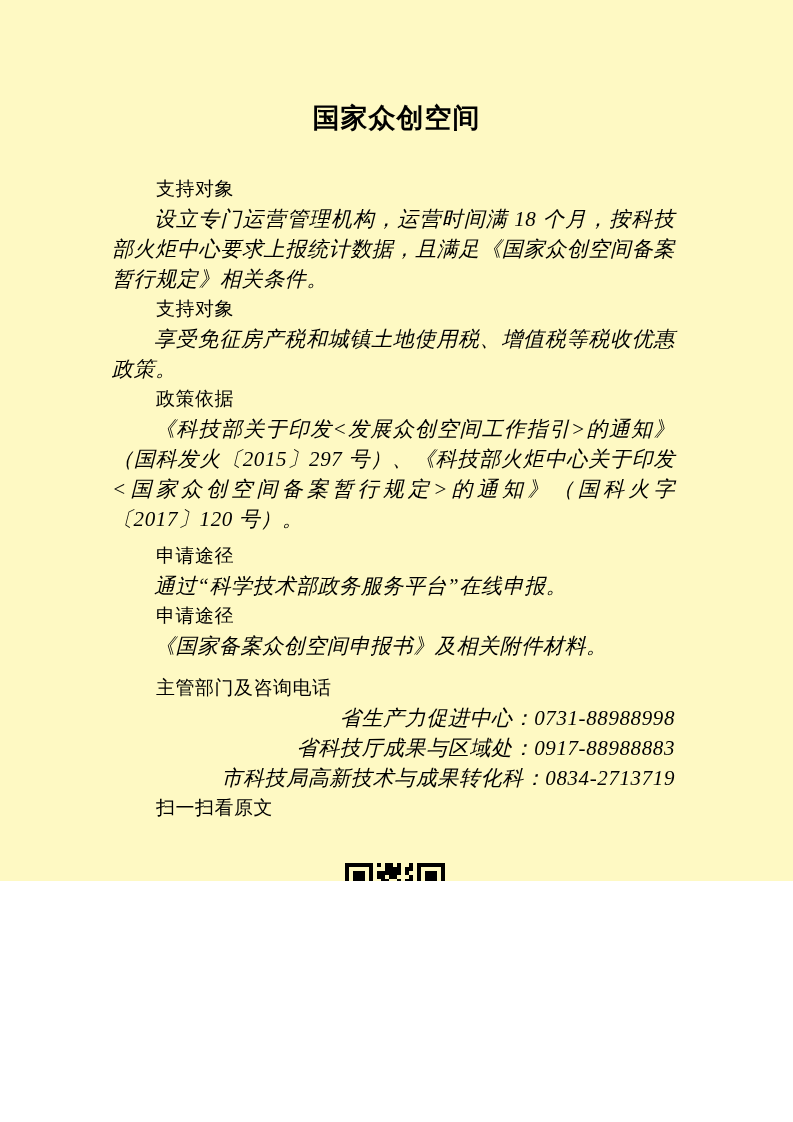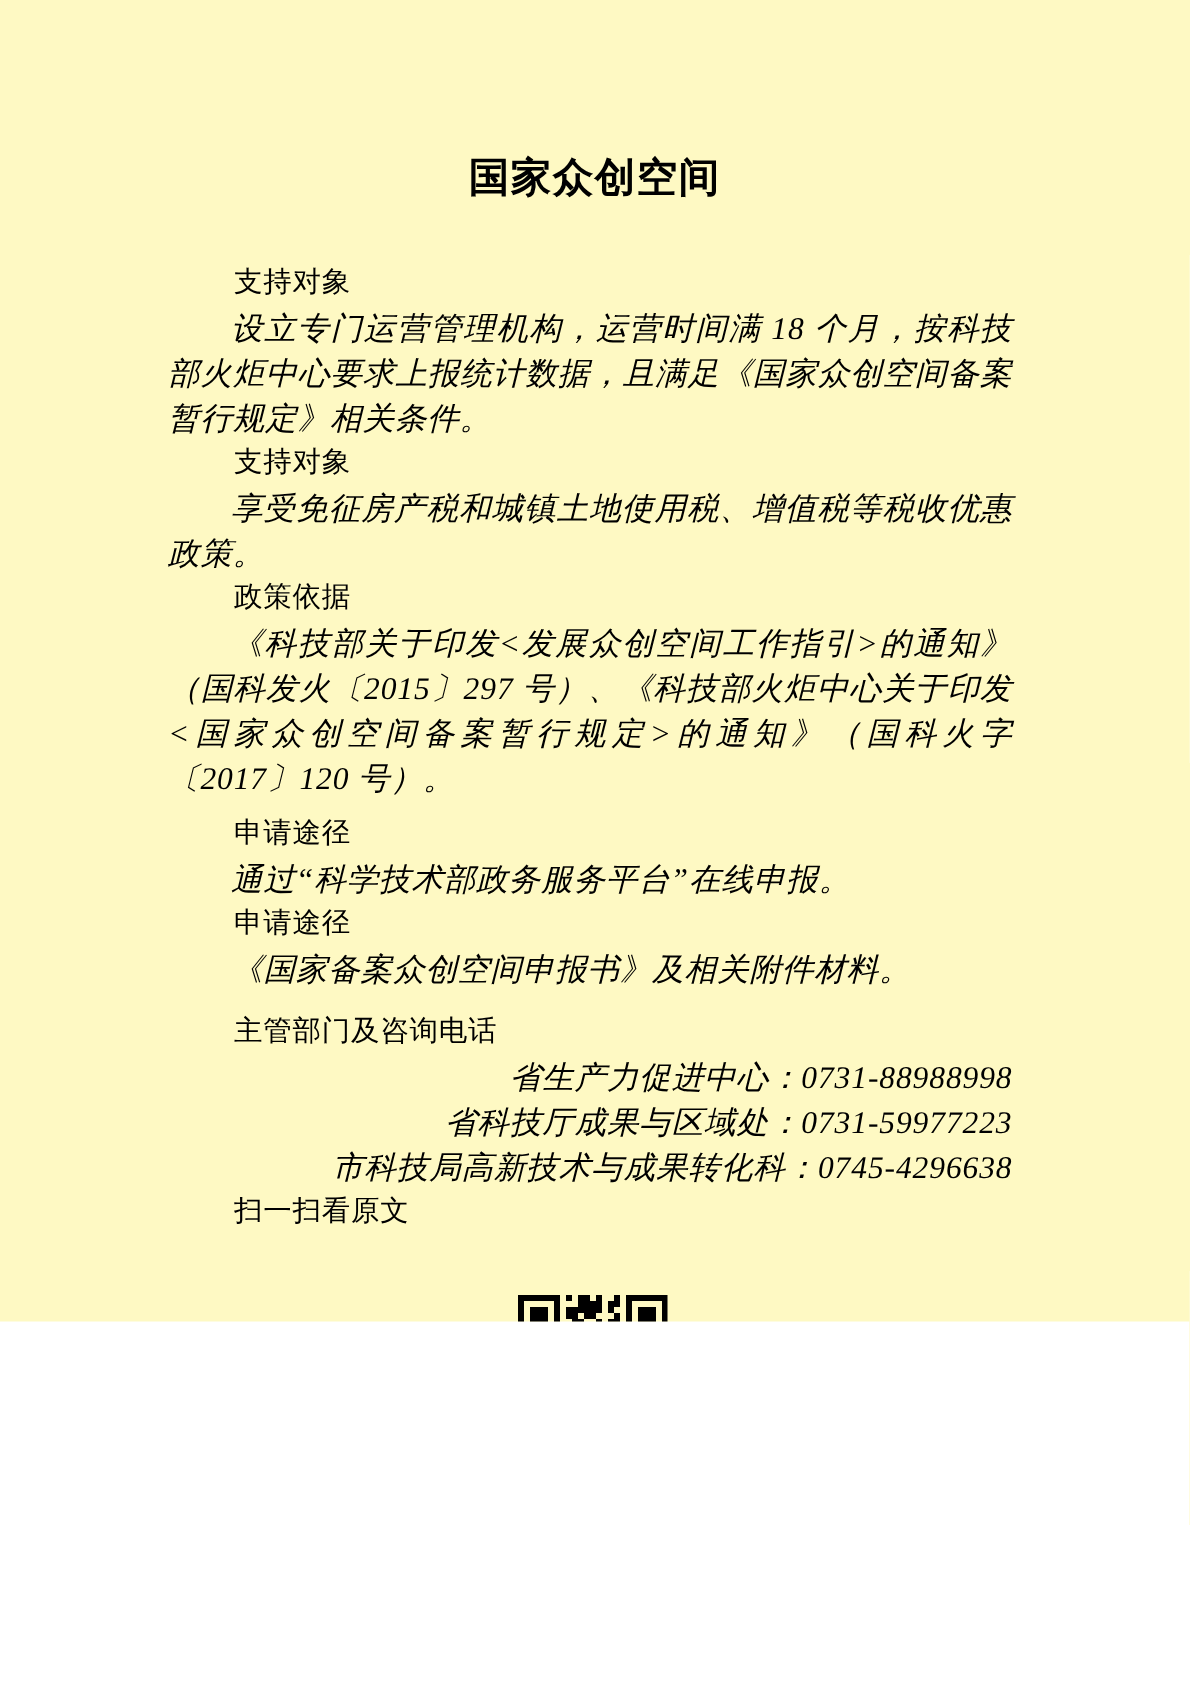--- a/index.html
+++ b/index.html
@@ -92,22 +92,22 @@
     </div>
 
     <div class="sec">
       <h2 class="sec-heading">申请途径</h2>
       <p class="para">《国家备案众创空间申报书》及相关附件材料。</p>
     </div>
 
     <div class="sec sec-dept-contacts">
       <h2 class="sec-heading">主管部门及咨询电话</h2>
       <p class="para no-justify">省生产力促进中心：0731-88988998</p>
-      <p class="para no-justify">省科技厅成果与区域处：0731-59977223</p>
-      <p class="para no-justify">市科技局高新技术与成果转化科：0745-4296638</p>
+      <p class="para no-justify">省科技厅成果与区域处：0917-88988883</p>
+      <p class="para no-justify">市科技局高新技术与成果转化科：0834-2713719</p>
     </div>
 
     <div class="sec">
       <h2 class="sec-heading">扫一扫看原文</h2>
     </div>
 
     <div class="qr-wrap">
       <svg id="qr-svg" width="100" height="100" viewBox="0 0 100 100" shape-rendering="crispEdges" aria-hidden="true">
           <rect x="0" y="0" width="4" height="4" fill="#000"></rect>
           <rect x="4" y="0" width="4" height="4" fill="#000"></rect>

